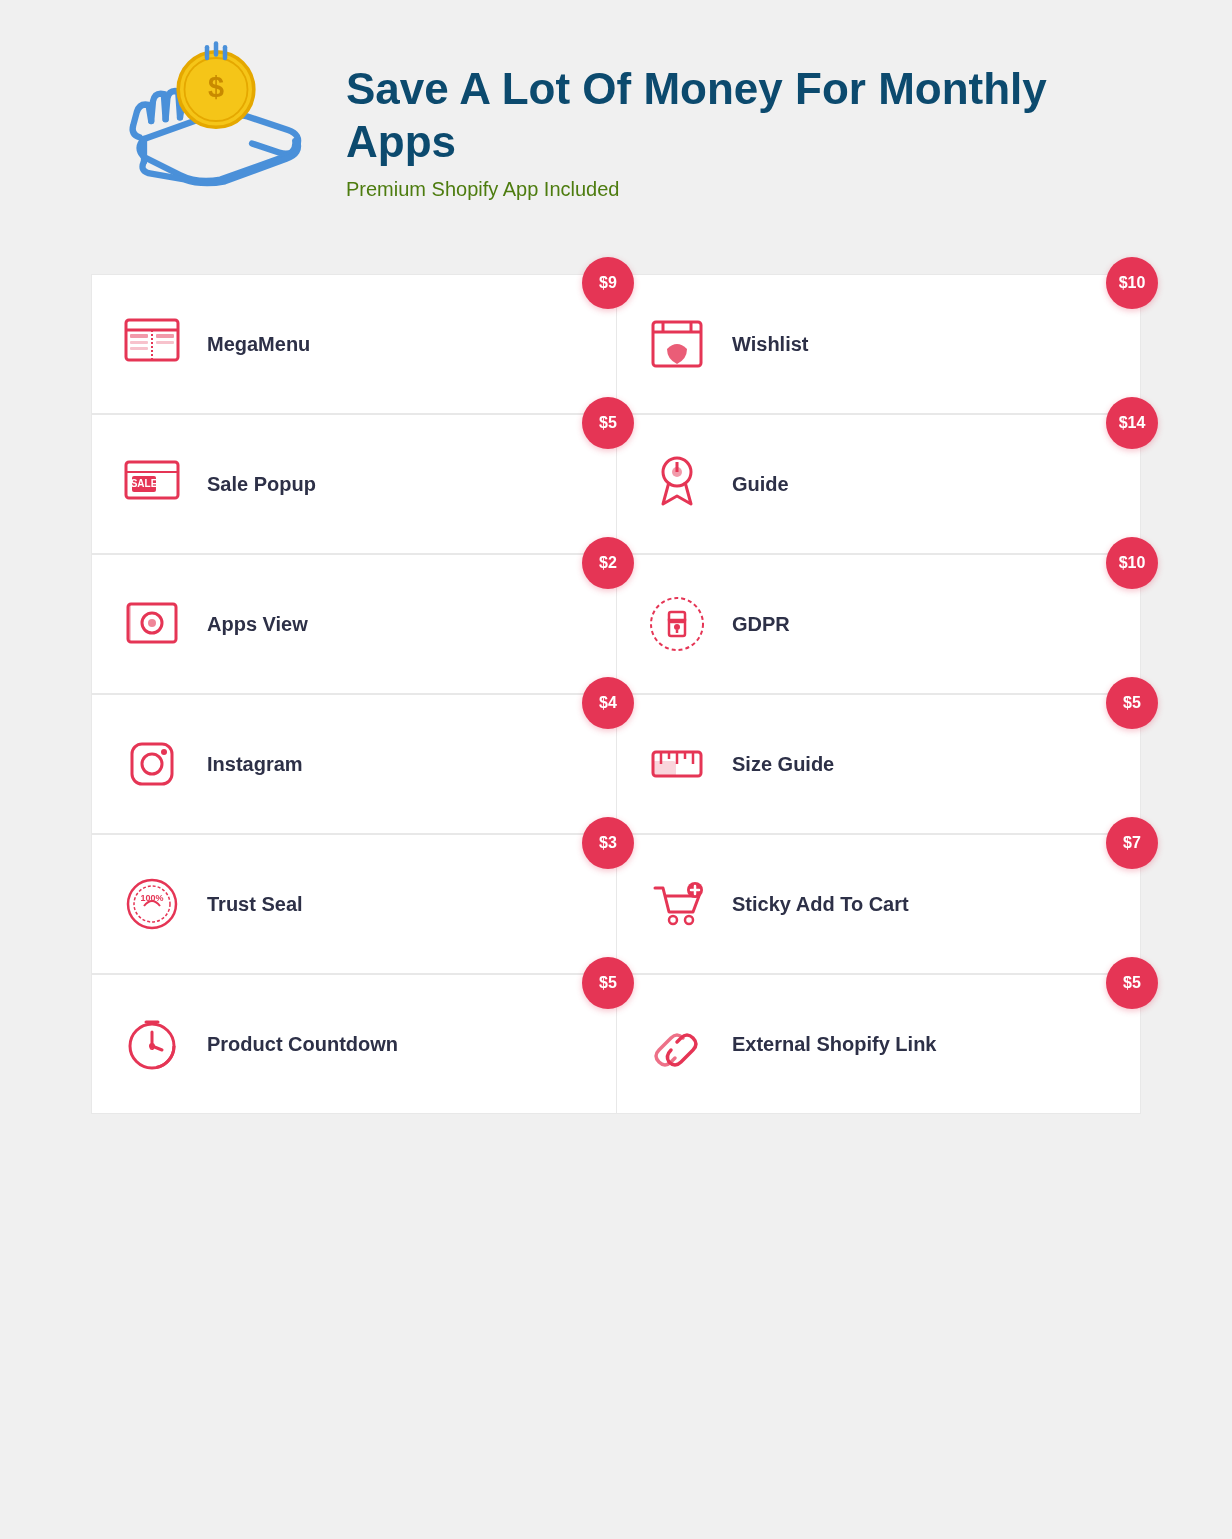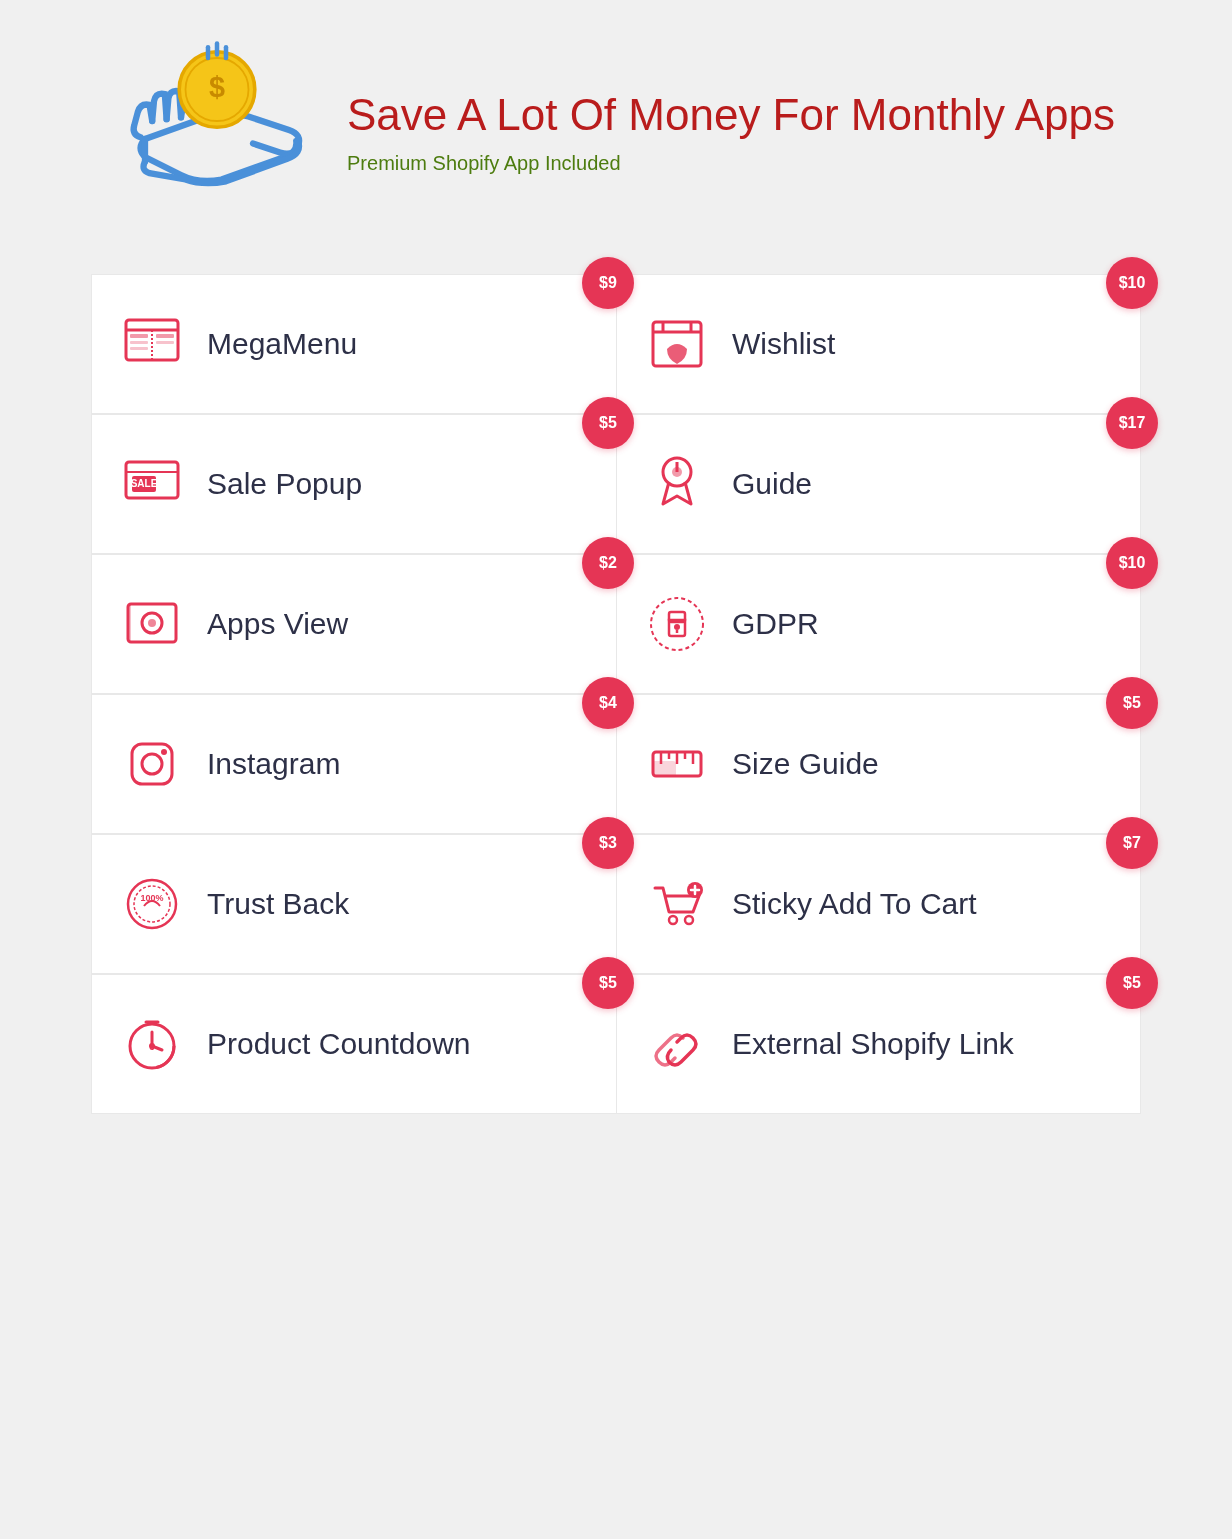--- a/index.html
+++ b/index.html
@@ -24,22 +24,22 @@
       justify-content: center;
     }
 
     .header-icon {
       width: 200px;
       flex-shrink: 0;
     }
 
     .header-text h1 {
       font-size: 44px;
-      font-weight: 400;
-      color: #b91c1c;
+      font-weight: 700;
+      color: #0c4a6e;
       line-height: 1.2;
       margin-bottom: 10px;
     }
 
     .header-text p {
       font-size: 20px;
       color: #4d7c0f;
       font-weight: 400;
     }
 
@@ -92,22 +92,22 @@
       align-items: center;
       justify-content: center;
     }
 
     .item-icon svg {
       width: 60px;
       height: 60px;
     }
 
     .item-label {
-      font-size: 30px;
-      font-weight: 400;
+      font-size: 20px;
+      font-weight: 700;
       color: #2d3047;
     }
 
     
     .grid-item.single {
       border-right: 1px solid #e8e8e8;
     }
 
     
     .grid-item {
@@ -183,21 +183,21 @@
       <svg viewBox="0 0 60 60" fill="none" xmlns="http://www.w3.org/2000/svg">
       <rect x="4" y="8" width="52" height="36" rx="3" stroke="#e53555" stroke-width="3" fill="none"></rect>
       <line x1="4" y1="18" x2="56" y2="18" stroke="#e53555" stroke-width="2"></line>
       <rect x="10" y="22" width="24" height="16" rx="2" fill="#e53555"></rect>
       <text x="22" y="33" text-anchor="middle" font-size="10" font-weight="bold" fill="white">SALE</text>
     </svg>
     </div>
     <span class="item-label">Sale Popup</span>
   </div>
     <div class="grid-item">
-    <div class="price-badge">$17</div>
+    <div class="price-badge">$14</div>
     <div class="item-icon">
       <svg viewBox="0 0 60 60" fill="none" xmlns="http://www.w3.org/2000/svg">
       <circle cx="30" cy="18" r="14" stroke="#e53555" stroke-width="3" fill="none"></circle>
       <path d="M22 28 L16 50 L30 42 L44 50 L38 28" stroke="#e53555" stroke-width="3" fill="none" stroke-linejoin="round"></path>
       <circle cx="30" cy="18" r="5" fill="#e53555" opacity="0.5"></circle>
       <line x1="30" y1="8" x2="30" y2="18" stroke="#e53555" stroke-width="3"></line>
     </svg>
     </div>
     <span class="item-label">Guide</span>
   </div>
@@ -255,21 +255,21 @@
     <div class="grid-item">
     <div class="price-badge">$3</div>
     <div class="item-icon">
       <svg viewBox="0 0 60 60" fill="none" xmlns="http://www.w3.org/2000/svg">
       <circle cx="30" cy="30" r="24" stroke="#e53555" stroke-width="2.5" fill="none"></circle>
       <circle cx="30" cy="30" r="18" stroke="#e53555" stroke-width="1.5" stroke-dasharray="3,2" fill="none"></circle>
       <text x="30" y="27" text-anchor="middle" font-size="9" font-weight="bold" fill="#e53555">100%</text>
       <path d="M22 32 Q30 22 38 32" stroke="#e53555" stroke-width="2" fill="none"></path>
     </svg>
     </div>
-    <span class="item-label">Trust Back</span>
+    <span class="item-label">Trust Seal</span>
   </div>
     <div class="grid-item">
     <div class="price-badge">$7</div>
     <div class="item-icon">
       <svg viewBox="0 0 60 60" fill="none" xmlns="http://www.w3.org/2000/svg">
       <path d="M8 14 L16 14 L22 38 L46 38 L52 22 L18 22" stroke="#e53555" stroke-width="3" fill="none" stroke-linecap="round" stroke-linejoin="round"></path>
       <circle cx="26" cy="46" r="4" stroke="#e53555" stroke-width="2.5" fill="none"></circle>
       <circle cx="42" cy="46" r="4" stroke="#e53555" stroke-width="2.5" fill="none"></circle>
       <circle cx="48" cy="16" r="8" fill="#e53555"></circle>
       <line x1="48" y1="12" x2="48" y2="20" stroke="white" stroke-width="2.5" stroke-linecap="round"></line>

